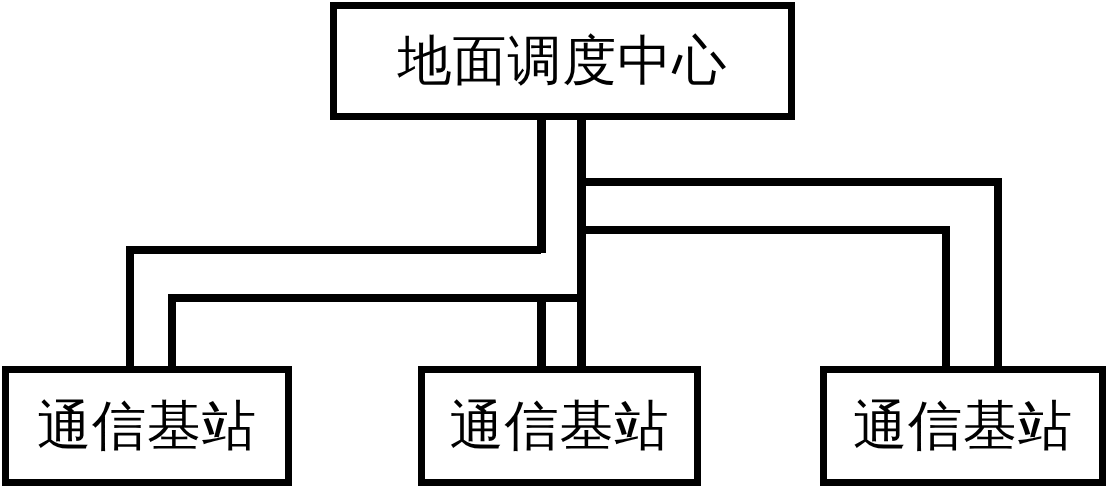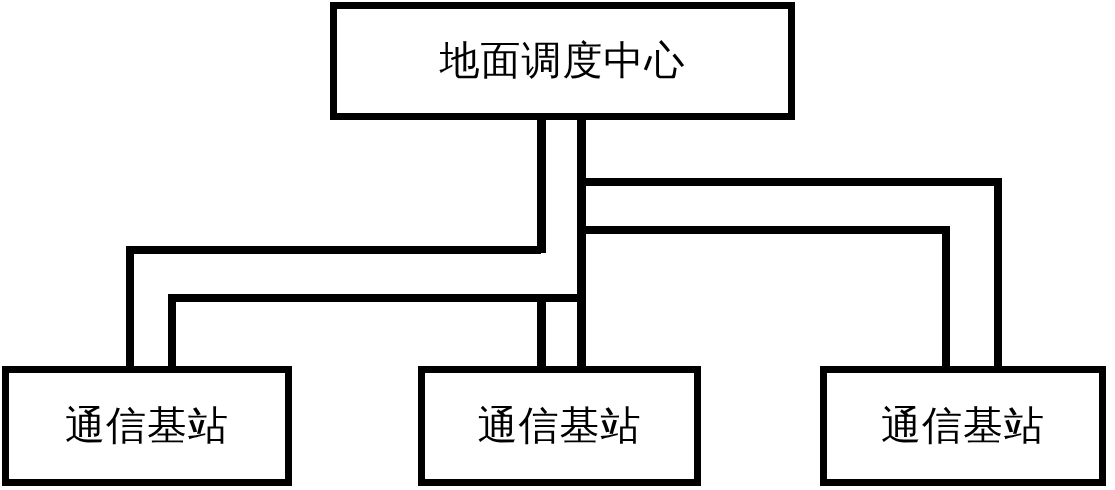--- a/index.html
+++ b/index.html
@@ -23,21 +23,21 @@
     box-sizing: border-box;
     background: #ffffff;
     border: 7px solid #000000;
     display: flex;
     align-items: center;
     justify-content: center;
     z-index: 5;
   }
   .node-label {
     font-family: "Liberation Serif", "DejaVu Serif", serif;
-    font-size: 40px;
+    font-size: 54px;
     line-height: 1;
     color: #000000;
     letter-spacing: 1px;
     white-space: nowrap;
     user-select: none;
   }
   #node-center {
     left: 330px;
     top: 2px;
     width: 465px;

